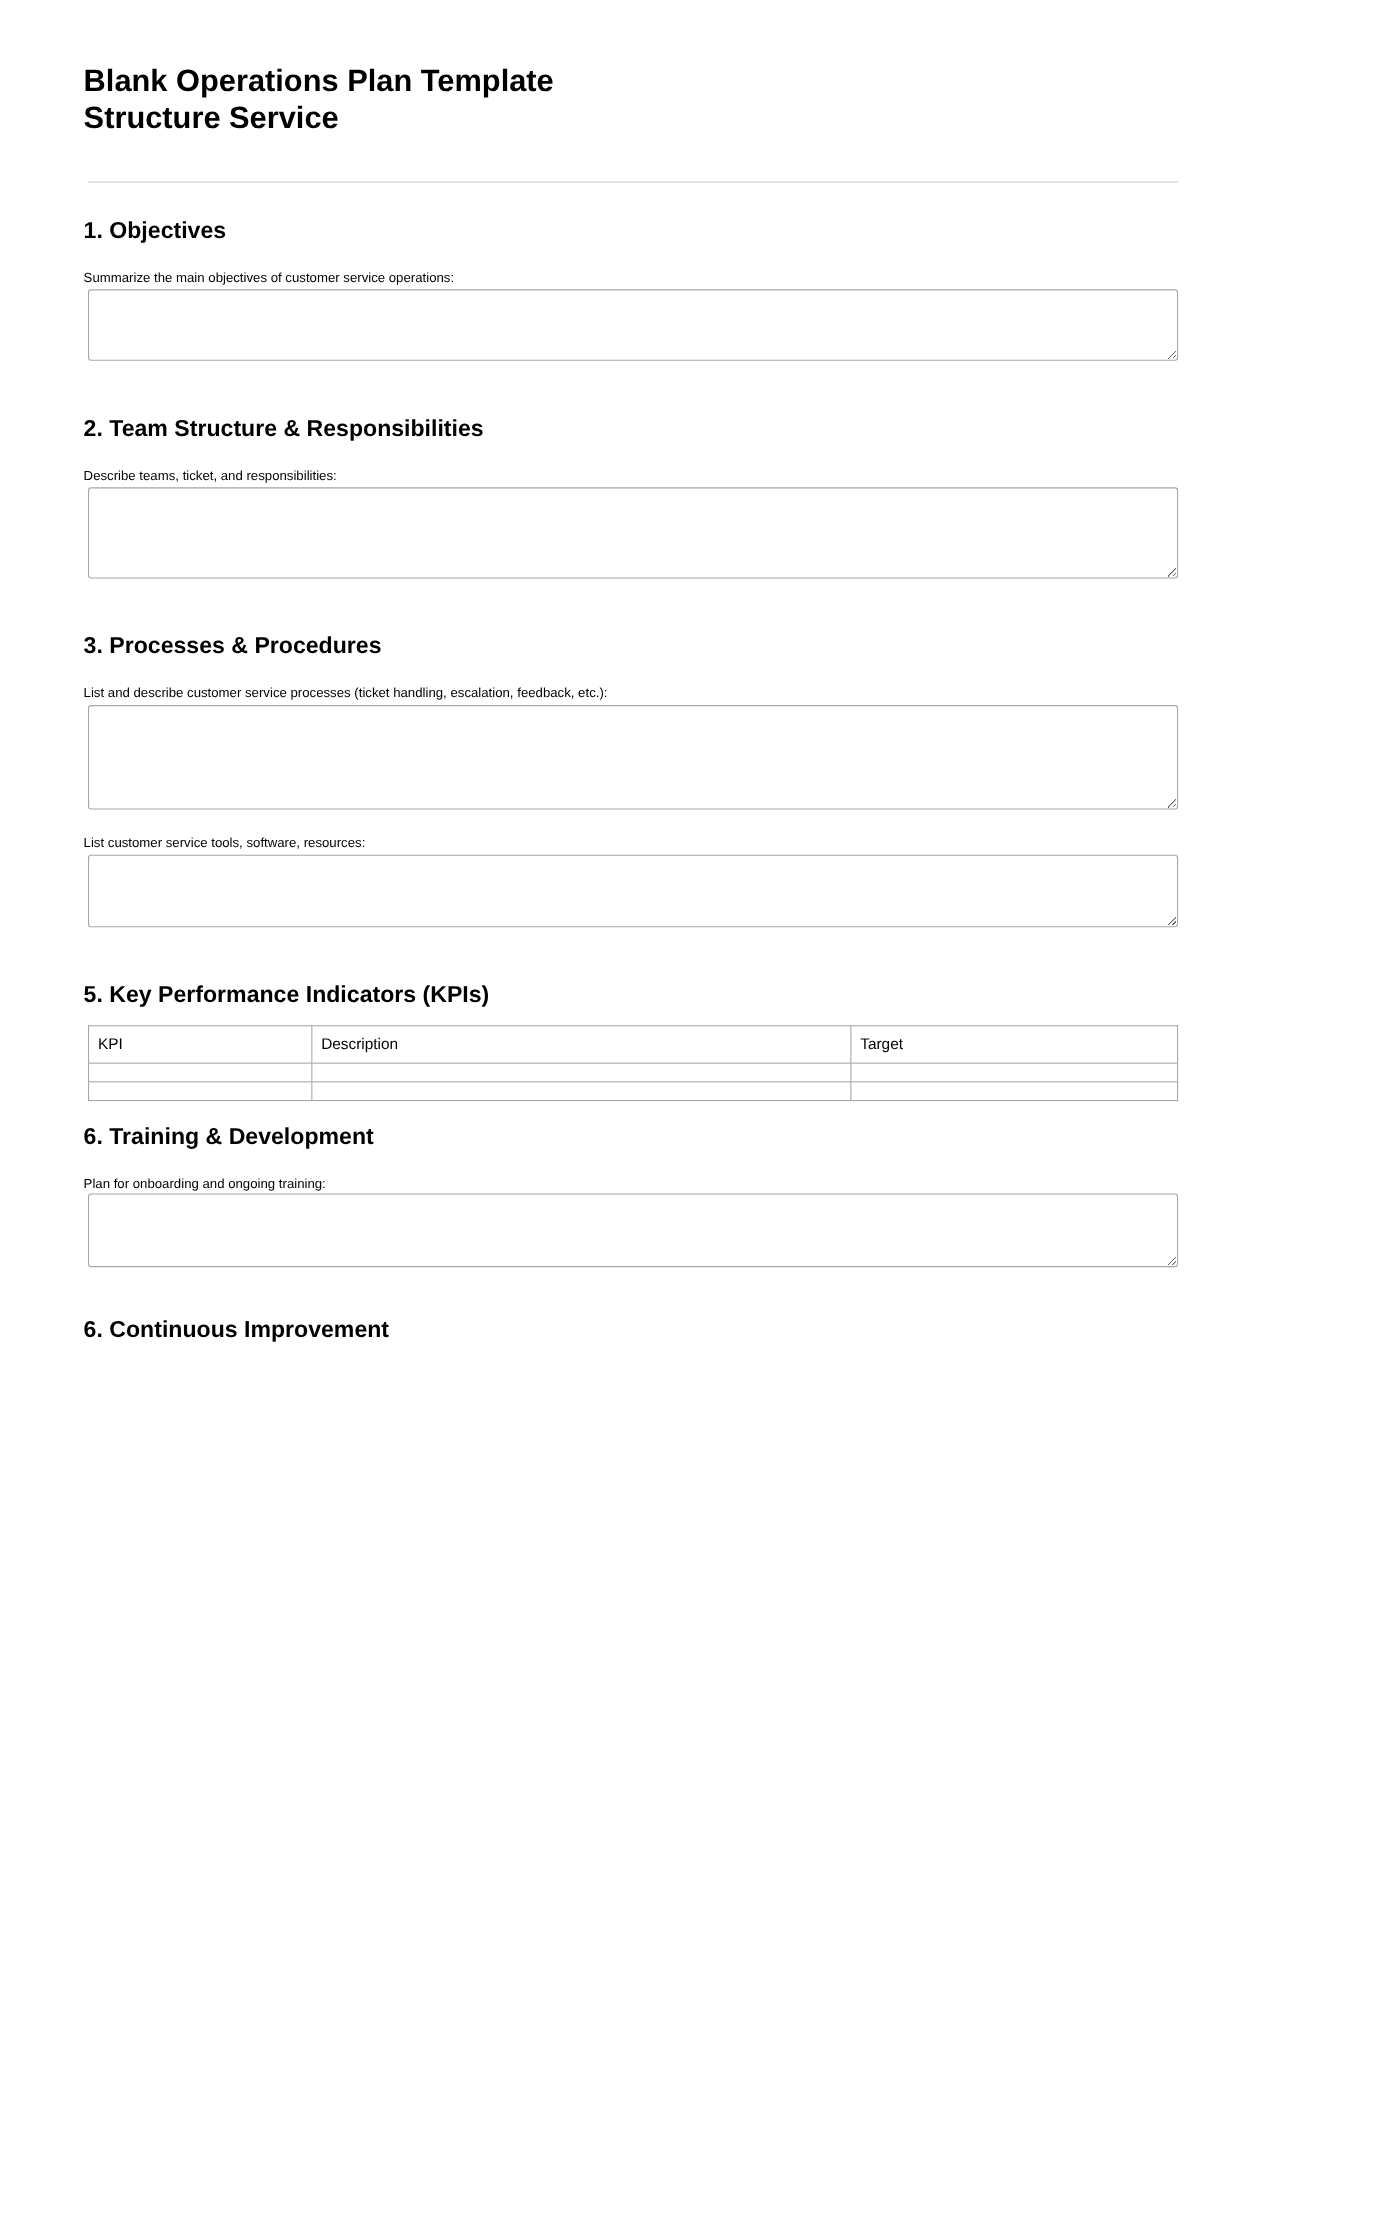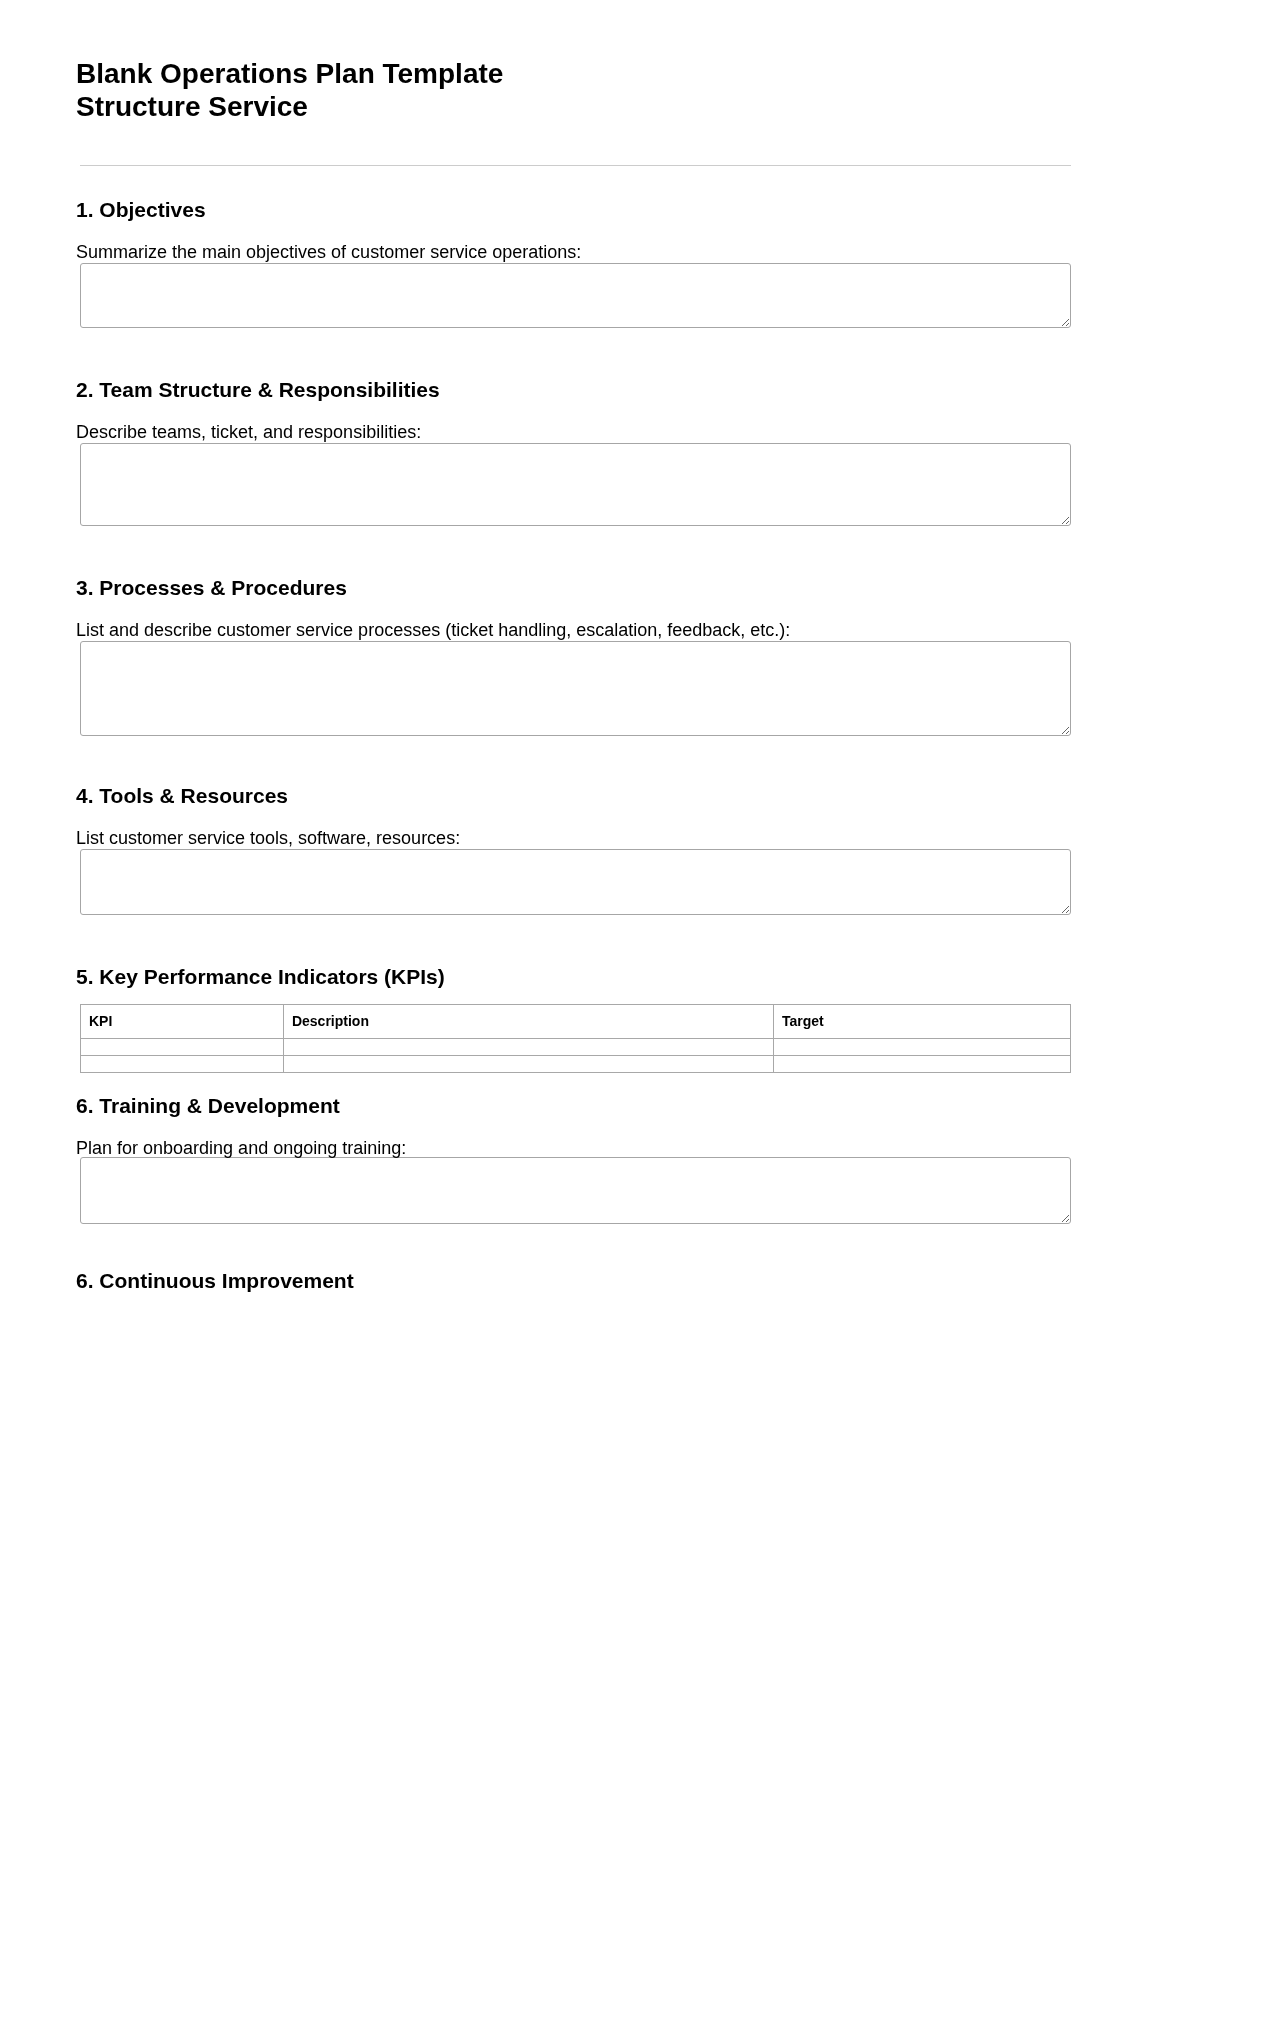--- a/index.html
+++ b/index.html
@@ -37,21 +37,21 @@
     line-height: 24px;
     font-weight: bold;
     margin: 50px 0 0 0;
   }
   h2.after-rule   { margin-top: 32px; }
   h2.after-table  { margin-top: 21px; }
   h2.mt-48        { margin-top: 48px; }
   h2.mt-45        { margin-top: 45px; }
   .field-label {
     display: block;
-    font-size: 18px;
+    font-size: 12px;
     line-height: 16px;
     margin: 22px 0 0 0;
   }
   textarea.field-input {
     display: block;
     width: calc(100% - 4px);
     margin: 3px 0 0 4px;
     border: 1px solid #a6a6a6;
     border-radius: 3px;
     background: #ffffff;
@@ -72,21 +72,21 @@
     border-collapse: collapse;
   }
   table.kpi-table th,
   table.kpi-table td {
     border: 1px solid #a8a8a8;
     text-align: left;
     vertical-align: middle;
     font-size: 14px;
   }
   table.kpi-table th {
-    font-weight: bold;
+    font-weight: normal;
     line-height: 19px;
     padding: 7px 8px;
   }
   table.kpi-table td {
     padding: 8px;
     line-height: 0;
     height: 17px;
   }
   .col-kpi    { width: 20.5%; }
   .col-desc   { width: 49.5%; }
@@ -106,21 +106,20 @@
   <textarea class="field-input h65" style=""></textarea>
 
   <h2 class="section-heading">2. Team Structure &amp; Responsibilities</h2>
   <label class="field-label">Describe teams, ticket, and responsibilities:</label>
   <textarea class="field-input h83" style=""></textarea>
 
   <h2 class="section-heading">3. Processes &amp; Procedures</h2>
   <label class="field-label">List and describe customer service processes (ticket handling, escalation, feedback, etc.):</label>
   <textarea class="field-input h95" style=""></textarea>
 
-  <h2 class="section-heading mt-48">4. Tools &amp; Resources</h2>
   <label class="field-label">List customer service tools, software, resources:</label>
   <textarea class="field-input h66" style=""></textarea>
 
   <h2 class="section-heading">5. Key Performance Indicators (KPIs)</h2>
   <table class="kpi-table">
     <thead>
       <tr>
         <th class="col-kpi">KPI</th>
         <th class="col-desc">Description</th>
         <th class="col-target">Target</th>

